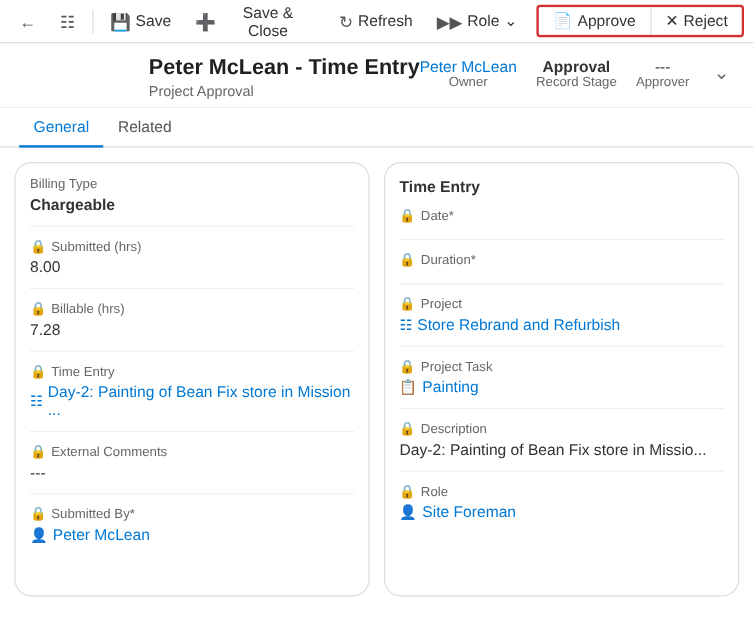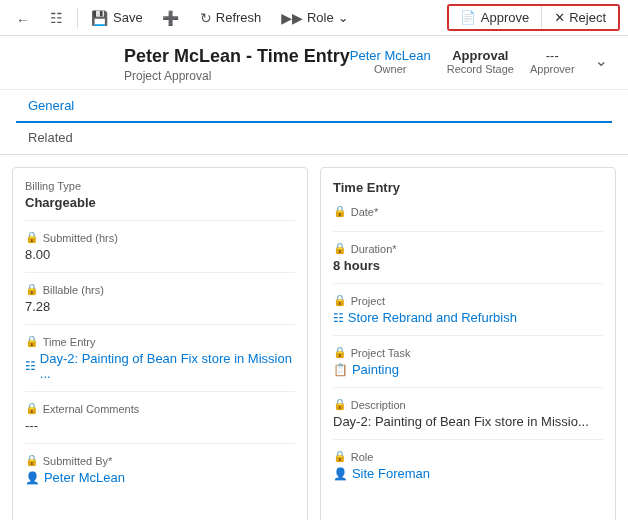--- a/index.html
+++ b/index.html
@@ -42,36 +42,36 @@
     .record-title .subtitle { font-size: 12px; color: #666; margin-top: 2px; }
     .record-meta { display: flex; align-items: center; gap: 16px; }
     .meta-item { text-align: center; }
     .meta-label { font-size: 11px; color: #666; }
     .meta-value { font-size: 13px; color: #0078d4; font-weight: 500; margin-top: 2px; }
     .meta-value.stage { color: #333; font-weight: 600; }
     .meta-value.approver { color: #333; }
     .meta-chevron { font-size: 16px; color: #666; cursor: pointer; padding: 4px; }
 
     
-    .tabs { display: flex; padding: 0 16px; border-bottom: 1px solid #ddd; flex-direction: column; }
+    .tabs { display: flex; padding: 0 16px; border-bottom: 1px solid #ddd; }
     .tab {
       padding: 8px 12px; cursor: pointer; font-size: 13px; color: #555; border-bottom: 2px solid transparent;
       margin-bottom: -1px;
     }
     .tab.active { color: #0078d4; border-bottom: 2px solid #0078d4; font-weight: 500; }
 
     
     .content-area {
       display: flex; padding: 12px 12px; gap: 12px; height: calc(520px - 36px - 60px - 38px);
       overflow-y: auto;
     }
 
     
     .panel {
-      flex: 1; border: 1px solid #ddd; border-radius: 4px; padding: 12px;
+      flex: 1; border: 1px solid #ddd; border-radius: 14px; padding: 12px;
       background: #fff;
     }
 
     .field-group { margin-bottom: 10px; padding-bottom: 10px; border-bottom: 1px solid #eee; }
     .field-group:last-child { border-bottom: none; margin-bottom: 0; }
     .field-label { font-size: 11px; color: #666; display: flex; align-items: center; gap: 4px; margin-bottom: 3px; }
     .field-value { font-size: 13px; color: #333; }
     .field-value.bold { font-weight: 600; }
     .field-value.link { color: #0078d4; cursor: pointer; display: flex; align-items: center; gap: 4px; }
 
@@ -92,20 +92,21 @@
   <button class="toolbar-btn">
     <span class="icon">☷</span>
   </button>
   <div class="toolbar-separator"></div>
   <button class="toolbar-btn">
     <span class="icon">💾</span>
     <span>Save</span>
   </button>
   <button class="toolbar-btn">
     <span class="icon">➕</span>
+    <span>Save &amp; Close</span>
   </button>
   <button class="toolbar-btn">
     <span class="icon">↻</span>
     <span>Refresh</span>
   </button>
   <button class="toolbar-btn">
     <span class="icon">▶▶</span>
     <span>Role</span>
     <span>⌄</span>
   </button>
@@ -207,21 +208,20 @@
     <div class="field-group">
       <div class="field-label">
         <span class="lock-icon">🔒</span> Date*
       </div>
     </div>
 
     <div class="field-group">
       <div class="field-label">
         <span class="lock-icon">🔒</span> Duration*
       </div>
-      <div class="field-value bold">8 hours</div>
     </div>
 
     <div class="field-group">
       <div class="field-label">
         <span class="lock-icon">🔒</span> Project
       </div>
       <div class="field-value link">
         <span class="entity-icon">☷</span>
         Store Rebrand and Refurbish
       </div>

